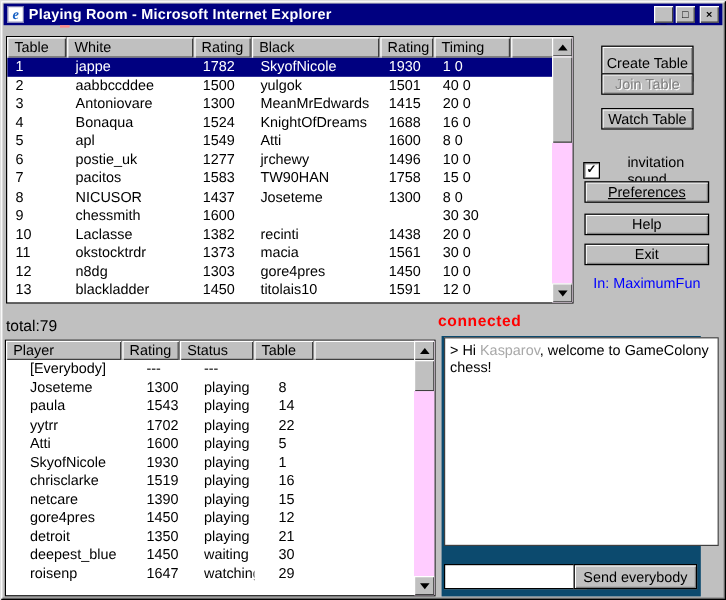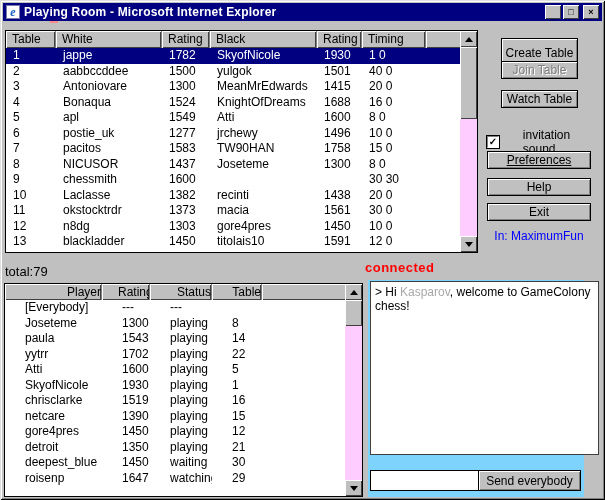--- a/index.html
+++ b/index.html
@@ -103,24 +103,24 @@
 
   
   .players-box {
     position:absolute; left:4px; top:283px; width:359px; height:214px;
     background:#fff; border:1px solid #000;
   }
   .players-box .thead { height:16px; }
   .players-box .rows { top:16px; }
   .pc0 { width:97px; } .pc1 { width:48px; } .pc2 { width:62px; } .pc3 { width:50px; }
   .players-box .cell { padding-left:20px; }
-  .players-box .hcell { padding-left:16px;text-align:right; }
-
-  
-  .chat-panel { position:absolute; left:368px; top:280px; width:216px; height:217px; background:#7dd3fc; }
+  .players-box .hcell { padding-left:6px; }
+
+  
+  .chat-panel { position:absolute; left:368px; top:280px; width:216px; height:217px; background:#0c4a6e; }
   .chat-display {
     position:absolute; left:2px; top:1px; width:229px; height:174px;
     background:#fff; border:1px solid #404040; font-size:12px; padding:3px 4px; line-height:14px;
     overflow:hidden;
   }
   .chat-name { color:#a8a8a8; }
   .chat-input {
     position:absolute; left:2px; bottom:6px; width:119px; height:21px;
     background:#fff; border:1px solid #000; font:12px "Liberation Sans", sans-serif; padding:0 3px;
   }

